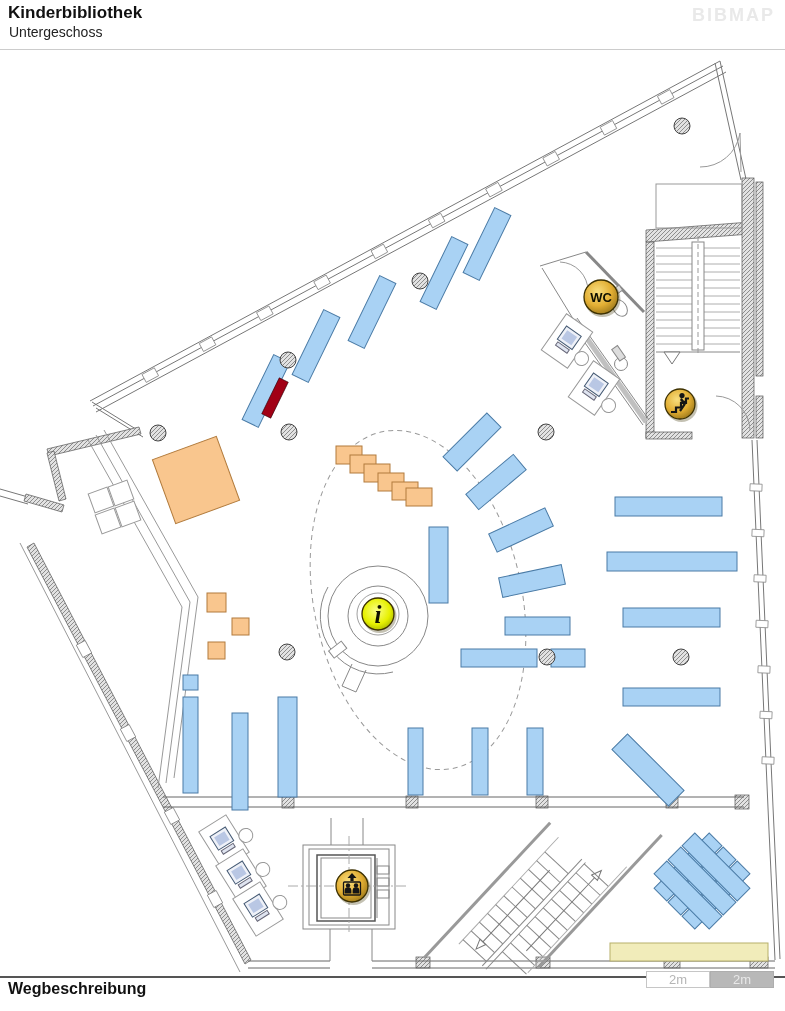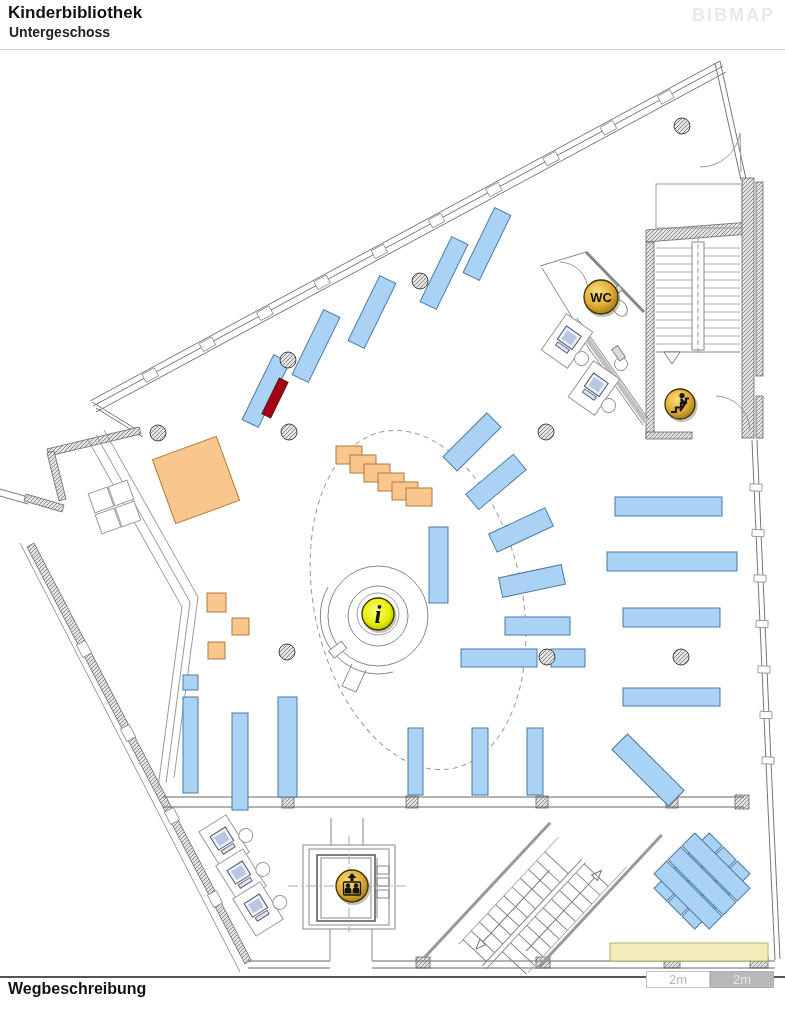--- a/index.html
+++ b/index.html
@@ -1,20 +1,20 @@
 <!DOCTYPE html>
 <html style="--c-shelf: #a9d2f4; --c-shelf-stroke: #4a7ba6; --c-hl: #a10015; --c-furn: #f9c68e; --c-furn-stroke: #b27b3c; --c-bench: #f1ecba; --c-bench-stroke: #b7b06a;"><head>
 <meta charset="utf-8">
 <style>
   html,body{margin:0;padding:0;background:#fff;}
   .page{position:relative;width:785px;height:1011px;overflow:hidden;background:#fff;
         font-family:"Liberation Sans",sans-serif;}
   .hdr{position:absolute;top:0;left:0;right:0;height:49px;border-bottom:1px solid #ccc;background:#fff;z-index:5;}
   .hdr h1{margin:3px 0 0 8px;font-size:17px;line-height:20px;color:#111;}
-  .hdr .sub{margin:1px 4px 0 9px;font-size:14px;color:#222;font-weight:bold;}
+  .hdr .sub{margin:1px 4px 0 9px;font-size:14px;color:#222;}
   .logo{position:absolute;top:5px;right:10px;font-size:18px;font-weight:bold;
         letter-spacing:2px;color:#e9e9e9;}
   .mapsvg{position:absolute;top:0;left:0;}
   .ftr-line{position:absolute;top:976px;left:0;right:0;height:2px;background:#555;z-index:4;}
   .ftr-label{position:absolute;top:980px;left:8px;font-size:16px;font-weight:bold;color:#111;z-index:5;}
   .scalebar{position:absolute;top:971px;right:11px;display:flex;z-index:6;font-size:13px;line-height:15px;padding-left:48px;}
   .scalebar .seg{width:62px;height:15px;text-align:center;}
   .seg-light{background:#fff;border:1px solid #c6c6c6;color:#b5b5b5;}
   .seg-dark{background:#b8b8b8;border:1px solid #aeaeae;color:#e8e8e8;}
   .shelf{fill:var(--c-shelf);stroke:var(--c-shelf-stroke);stroke-width:1;}

